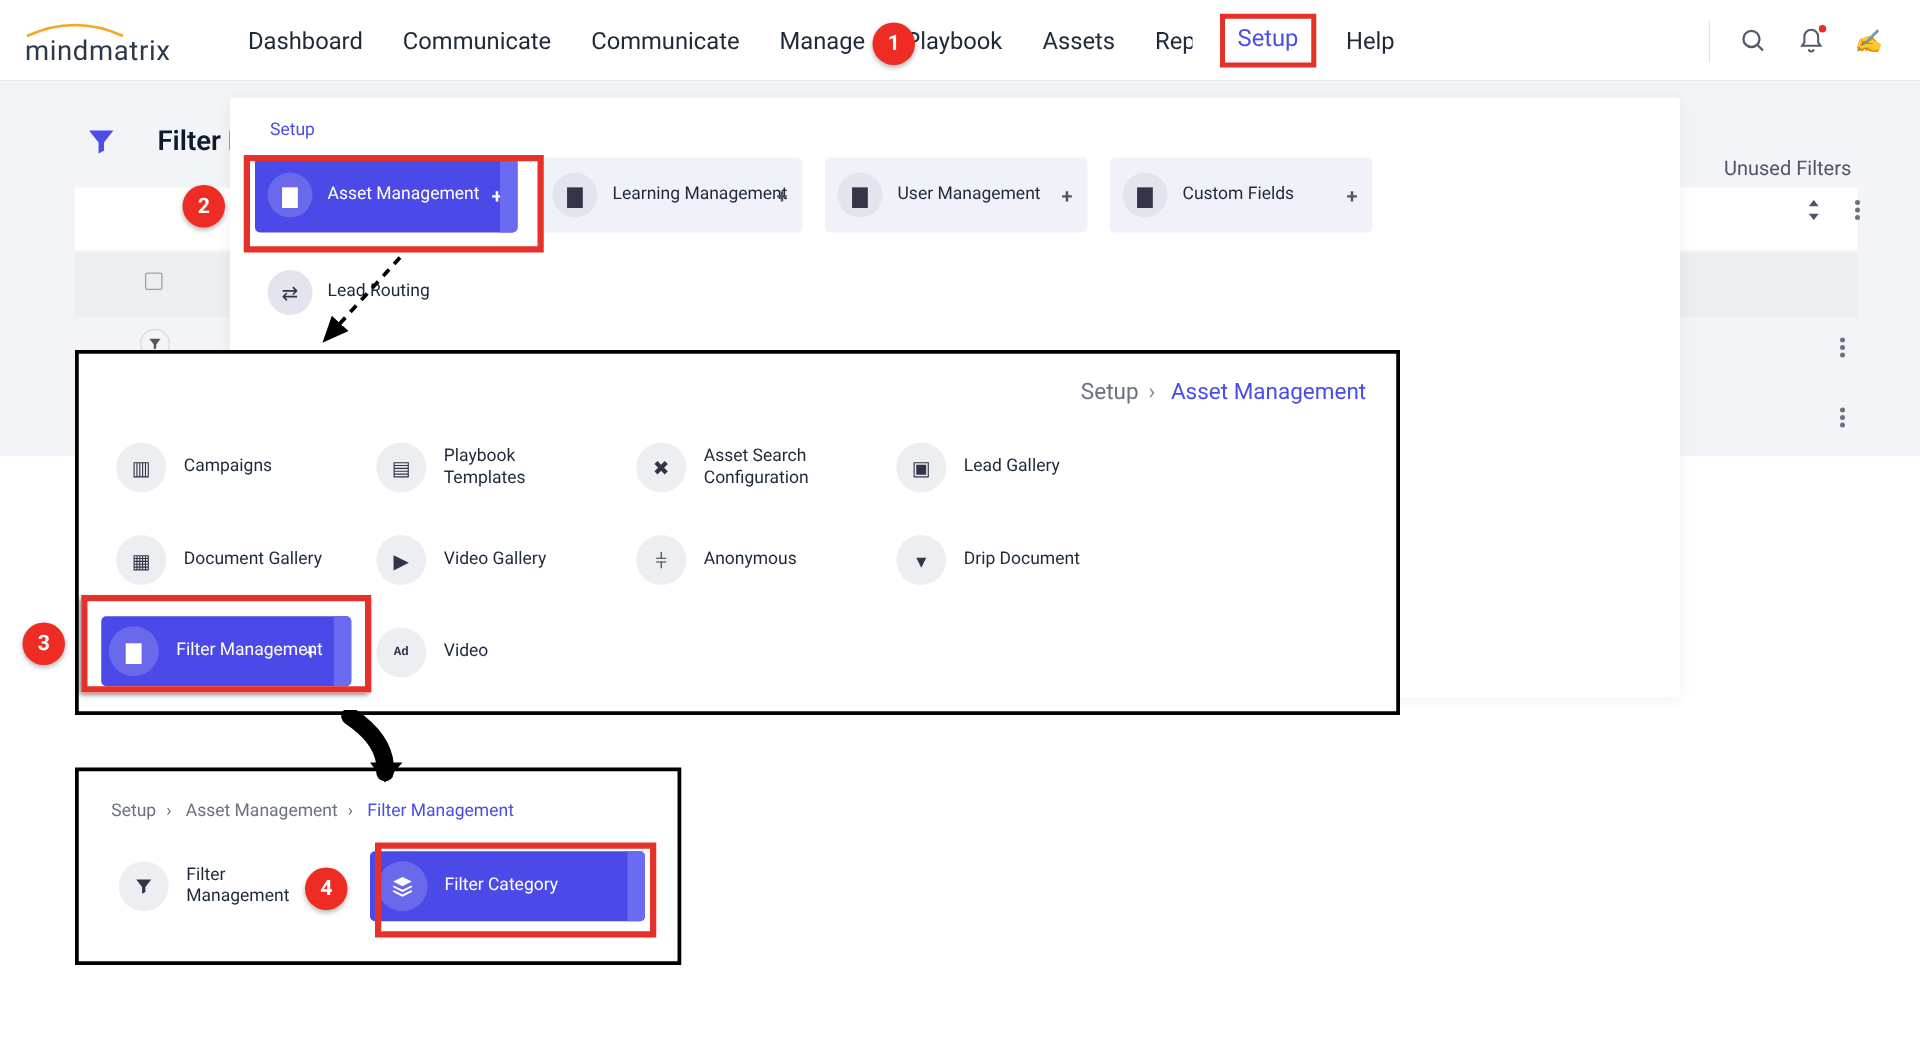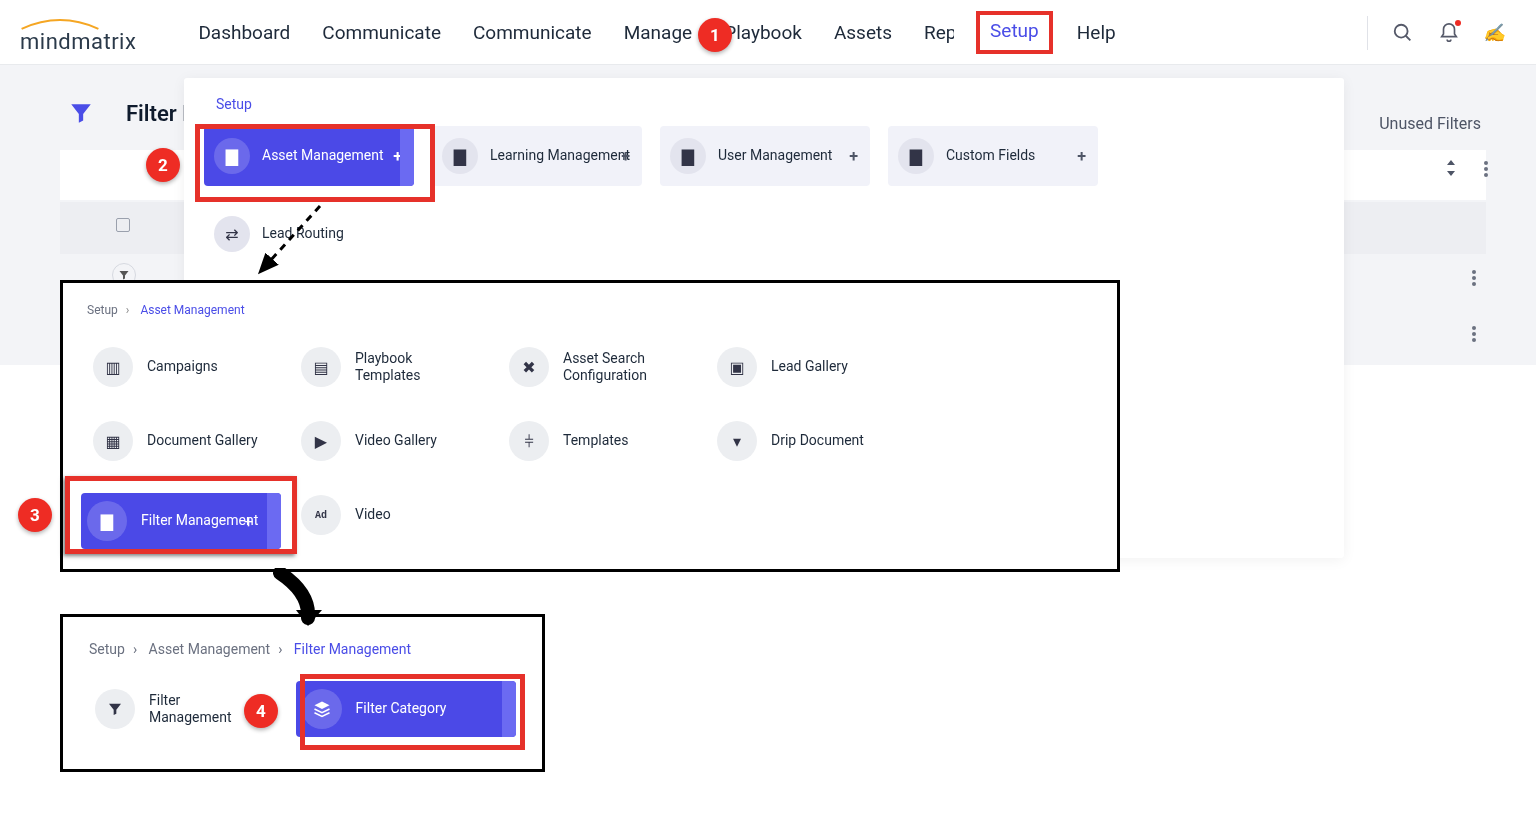--- a/index.html
+++ b/index.html
@@ -13,21 +13,21 @@
   .nav-item{cursor:pointer;padding:4px 2px;}
   .nav-item.active{color:#4a4de7;}
   .setup-wrap{border:4px solid #e6312a;padding:0 8px;margin:-6px -6px;}
   .top-right{position:absolute;right:30px;top:0;height:65px;display:flex;align-items:center;gap:24px;}
   .top-icon{width:22px;height:22px;color:#555969;cursor:pointer;display:flex;align-items:center;justify-content:center;}
   .sig{font-style:italic;color:#555;font-size:18px;}
   
   .pagebg{position:absolute;top:65px;left:0;right:0;height:300px;background:#f3f4f7;}
   .page-title{position:absolute;top:100px;left:68px;display:flex;align-items:center;gap:32px;font-size:22px;font-weight:600;color:#0f1b2d;}
   .funnel-big{width:26px;height:26px;color:#4a4de7;}
-  .unused{position:absolute;right:55px;top:114px;font-size:16px;color:#4e5566;}
+  .unused{position:absolute;right:55px;top:125px;font-size:16px;color:#4e5566;}
   
   .tablehead{position:absolute;top:150px;left:60px;right:50px;background:#fff;height:50px;}
   .sorticon{position:absolute;right:78px;top:160px;color:#4e5566;font-size:14px;}
   .kebab-col{position:absolute;right:48px;top:160px;color:#4e5566;font-size:18px;}
   .row-blank{position:absolute;background:#edeef2;left:60px;right:50px;height:52px;}
   .chk{position:absolute;left:116px;top:218px;width:14px;height:14px;border:1.5px solid #9aa0ad;border-radius:2px;}
   .funnel-sm{position:absolute;left:112px;top:263px;width:24px;height:24px;border:1px solid #d6d9e0;border-radius:50%;display:flex;align-items:center;justify-content:center;color:#555;}
   
   .panel{position:absolute;top:78px;left:184px;width:1160px;background:#fff;border-radius:3px;box-shadow:0 2px 14px rgba(0,0,0,.06);padding:18px 20px 24px;z-index:10;}
   .panel-crumb{color:#4a4de7;font-size:14px;margin:0 0 14px 12px;}
@@ -37,21 +37,21 @@
   .tile .ticon{width:36px;height:36px;border-radius:50%;background:#e3e4ee;display:flex;align-items:center;justify-content:center;color:#323447;flex-shrink:0;}
   .tile .tlabel{font-size:14px;color:#1e2a3a;line-height:1.25;}
   .tile .plus{position:absolute;right:12px;color:#4e5566;font-size:16px;font-weight:600;}
   .tile.selected{background:#4b49e7;color:#fff;}
   .tile.selected .tlabel{color:#fff;}
   .tile.selected .ticon{background:rgba(255,255,255,.18);color:#fff;}
   .tile.selected .plus{color:#fff;}
   .tile.selected::after{content:"";position:absolute;right:0;top:0;bottom:0;width:14px;background:#6b6af2;border-radius:0 4px 4px 0;}
   
   .panel2{position:absolute;top:280px;left:60px;width:1060px;height:292px;border:3px solid #000;background:#fff;padding:20px 24px;z-index:20;}
-  .crumb2{font-size:12px;color:#6b7180;margin-bottom:22px;}
+  .crumb2{font-size:18px;color:#6b7180;margin-bottom:22px;text-align:right;}
   .crumb2 .act{color:#4a4de7;}
   .crumb2 .sep{margin:0 8px;color:#888;}
   .grid5{display:flex;gap:18px;flex-wrap:wrap;}
   .item{width:190px;height:56px;display:flex;align-items:center;gap:14px;cursor:pointer;border-radius:4px;padding:0 6px;}
   .item .iicon{width:40px;height:40px;border-radius:50%;background:#eceef1;display:flex;align-items:center;justify-content:center;color:#323447;flex-shrink:0;}
   .item .ilabel{font-size:14px;color:#1e2a3a;line-height:1.25;}
   .item.selected{background:#4b49e7;position:relative;}
   .item.selected .ilabel{color:#fff;}
   .item.selected .iicon{background:rgba(255,255,255,.18);color:#fff;}
   .item.selected::after{content:"";position:absolute;right:0;top:0;bottom:0;width:14px;background:#6b6af2;border-radius:0 4px 4px 0;}
@@ -231,21 +231,21 @@
     <div class="item">
         <div class="iicon">▦</div>
         <div class="ilabel">Document Gallery</div>
       </div>
     <div class="item">
         <div class="iicon">▶</div>
         <div class="ilabel">Video Gallery</div>
       </div>
     <div class="item">
         <div class="iicon">⫩</div>
-        <div class="ilabel">Templates</div>
+        <div class="ilabel">Anonymous</div>
       </div>
     <div class="item">
         <div class="iicon">▾</div>
         <div class="ilabel">Drip Document</div>
       </div>
     <div class="item">
         <div class="iicon">◒</div>
         <div class="ilabel">Social Drip Templates</div>
       </div>
     <div class="item">

